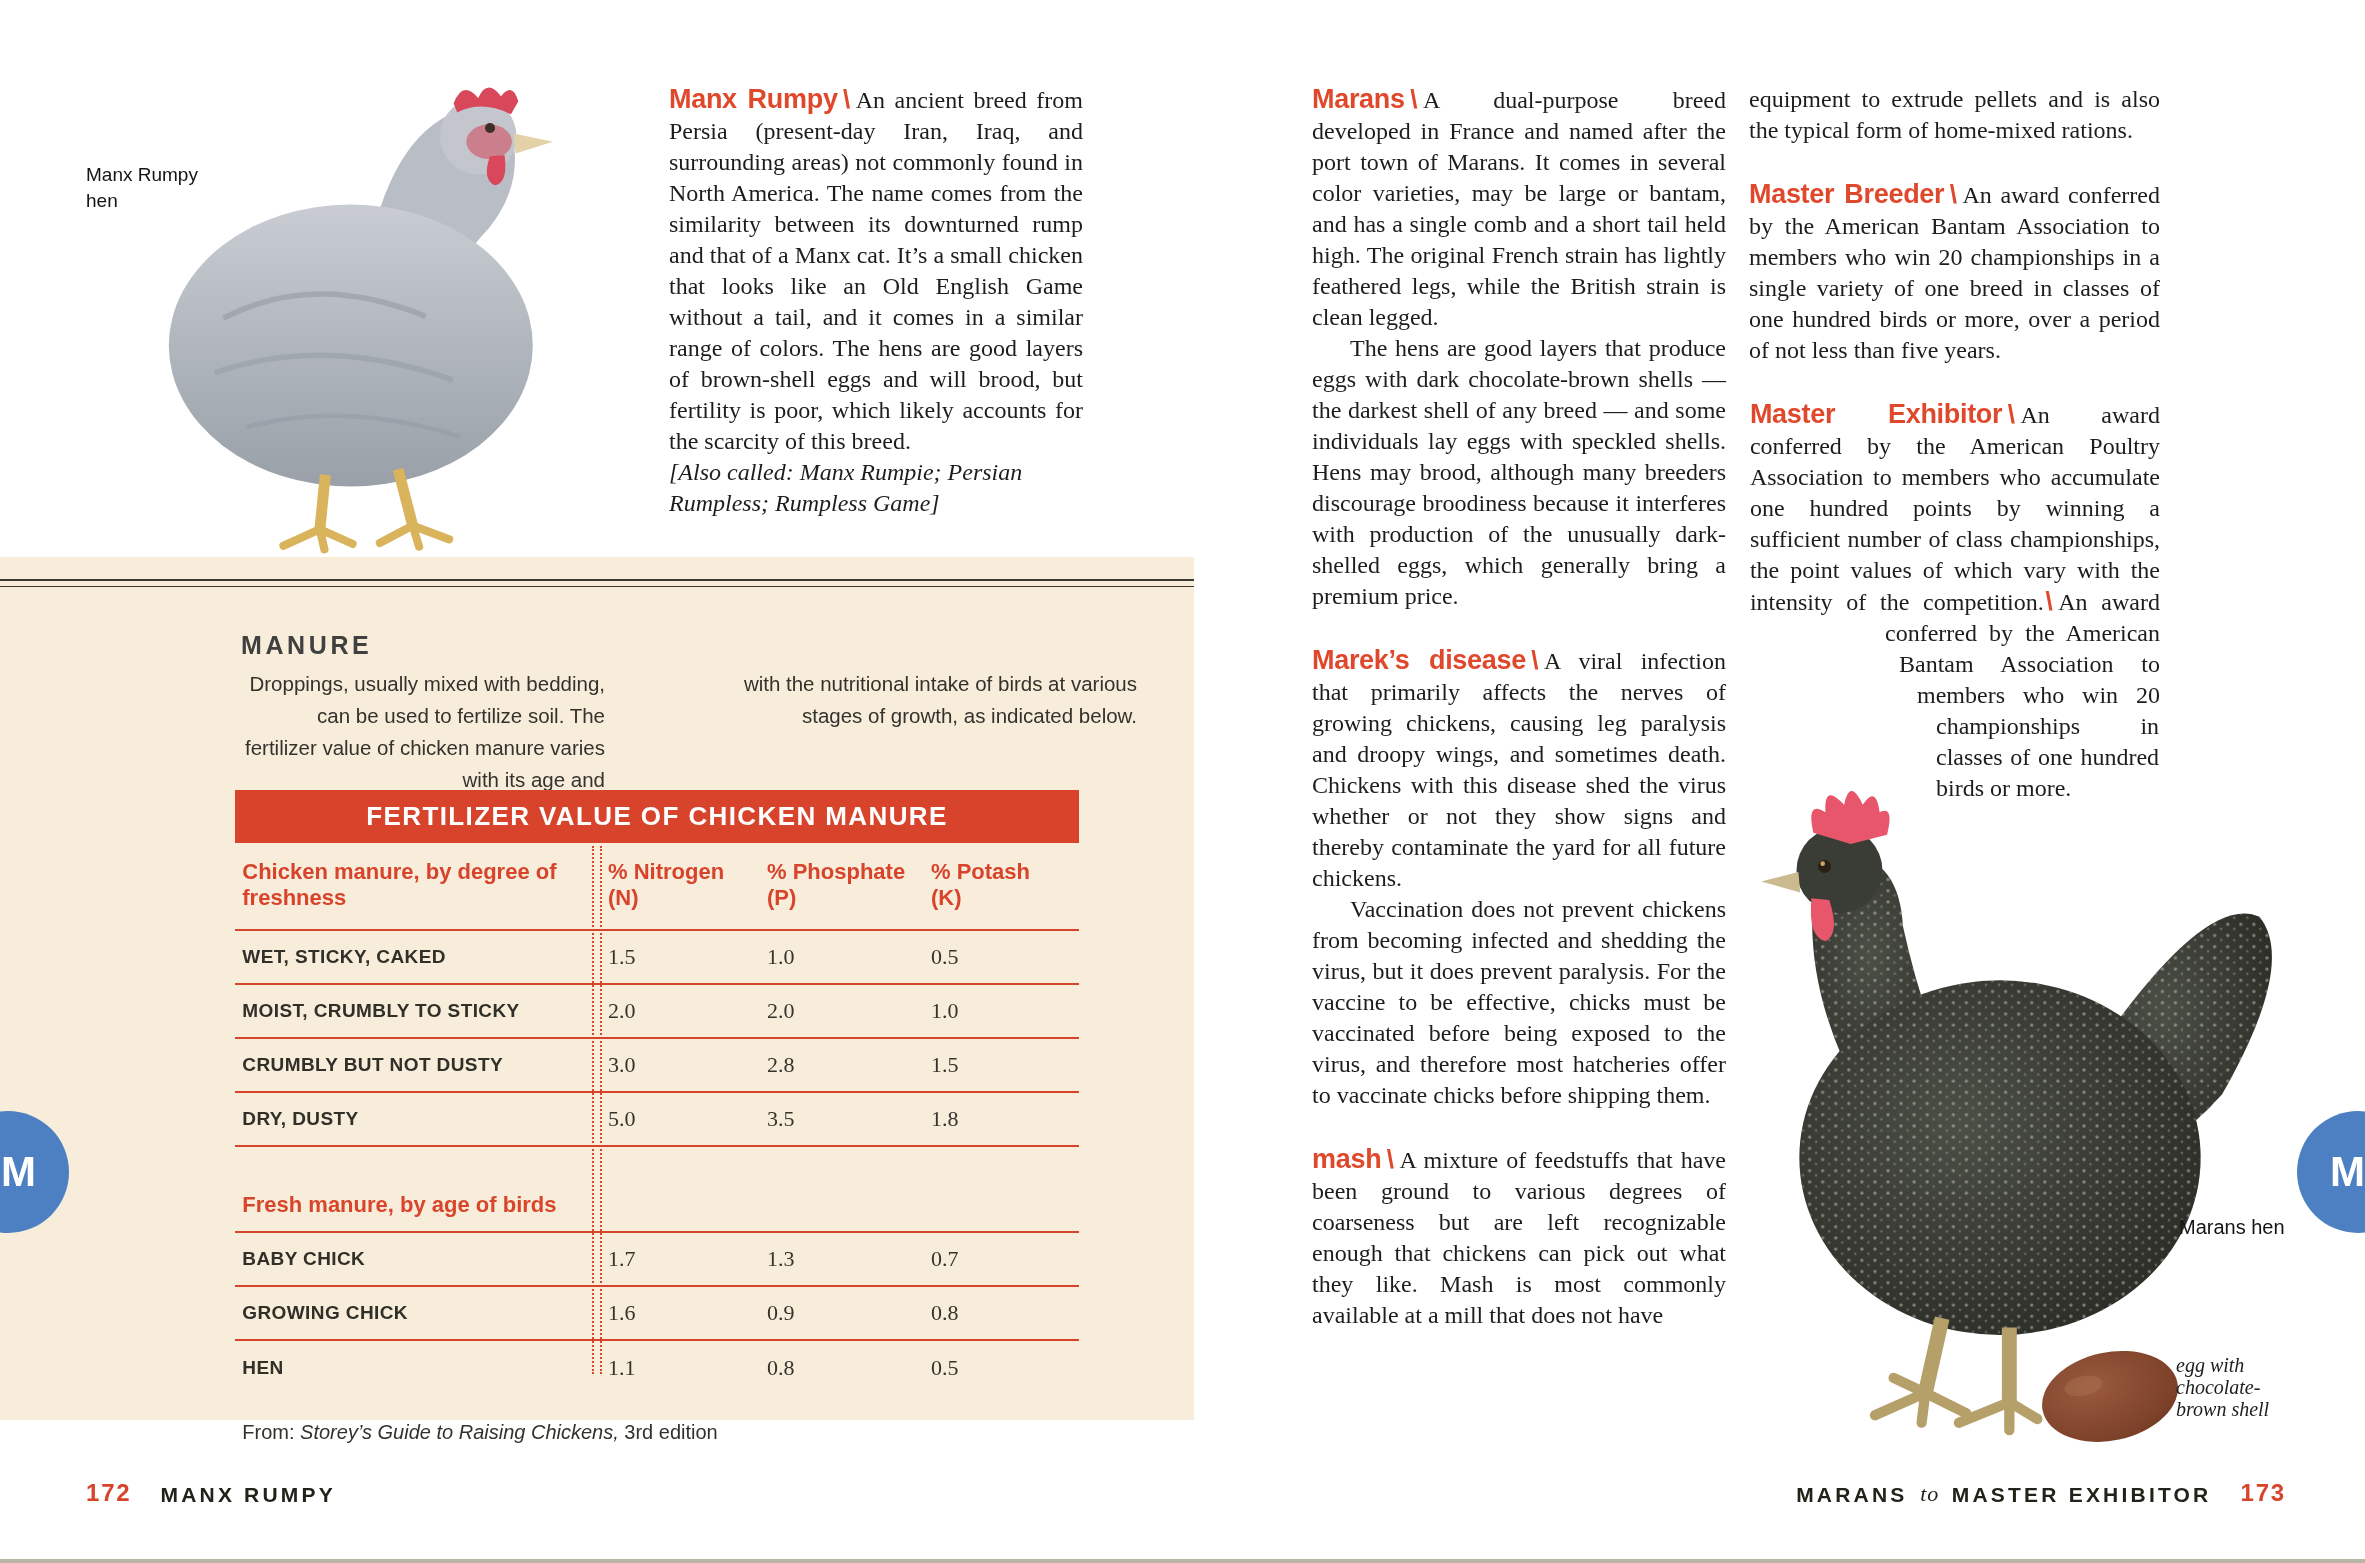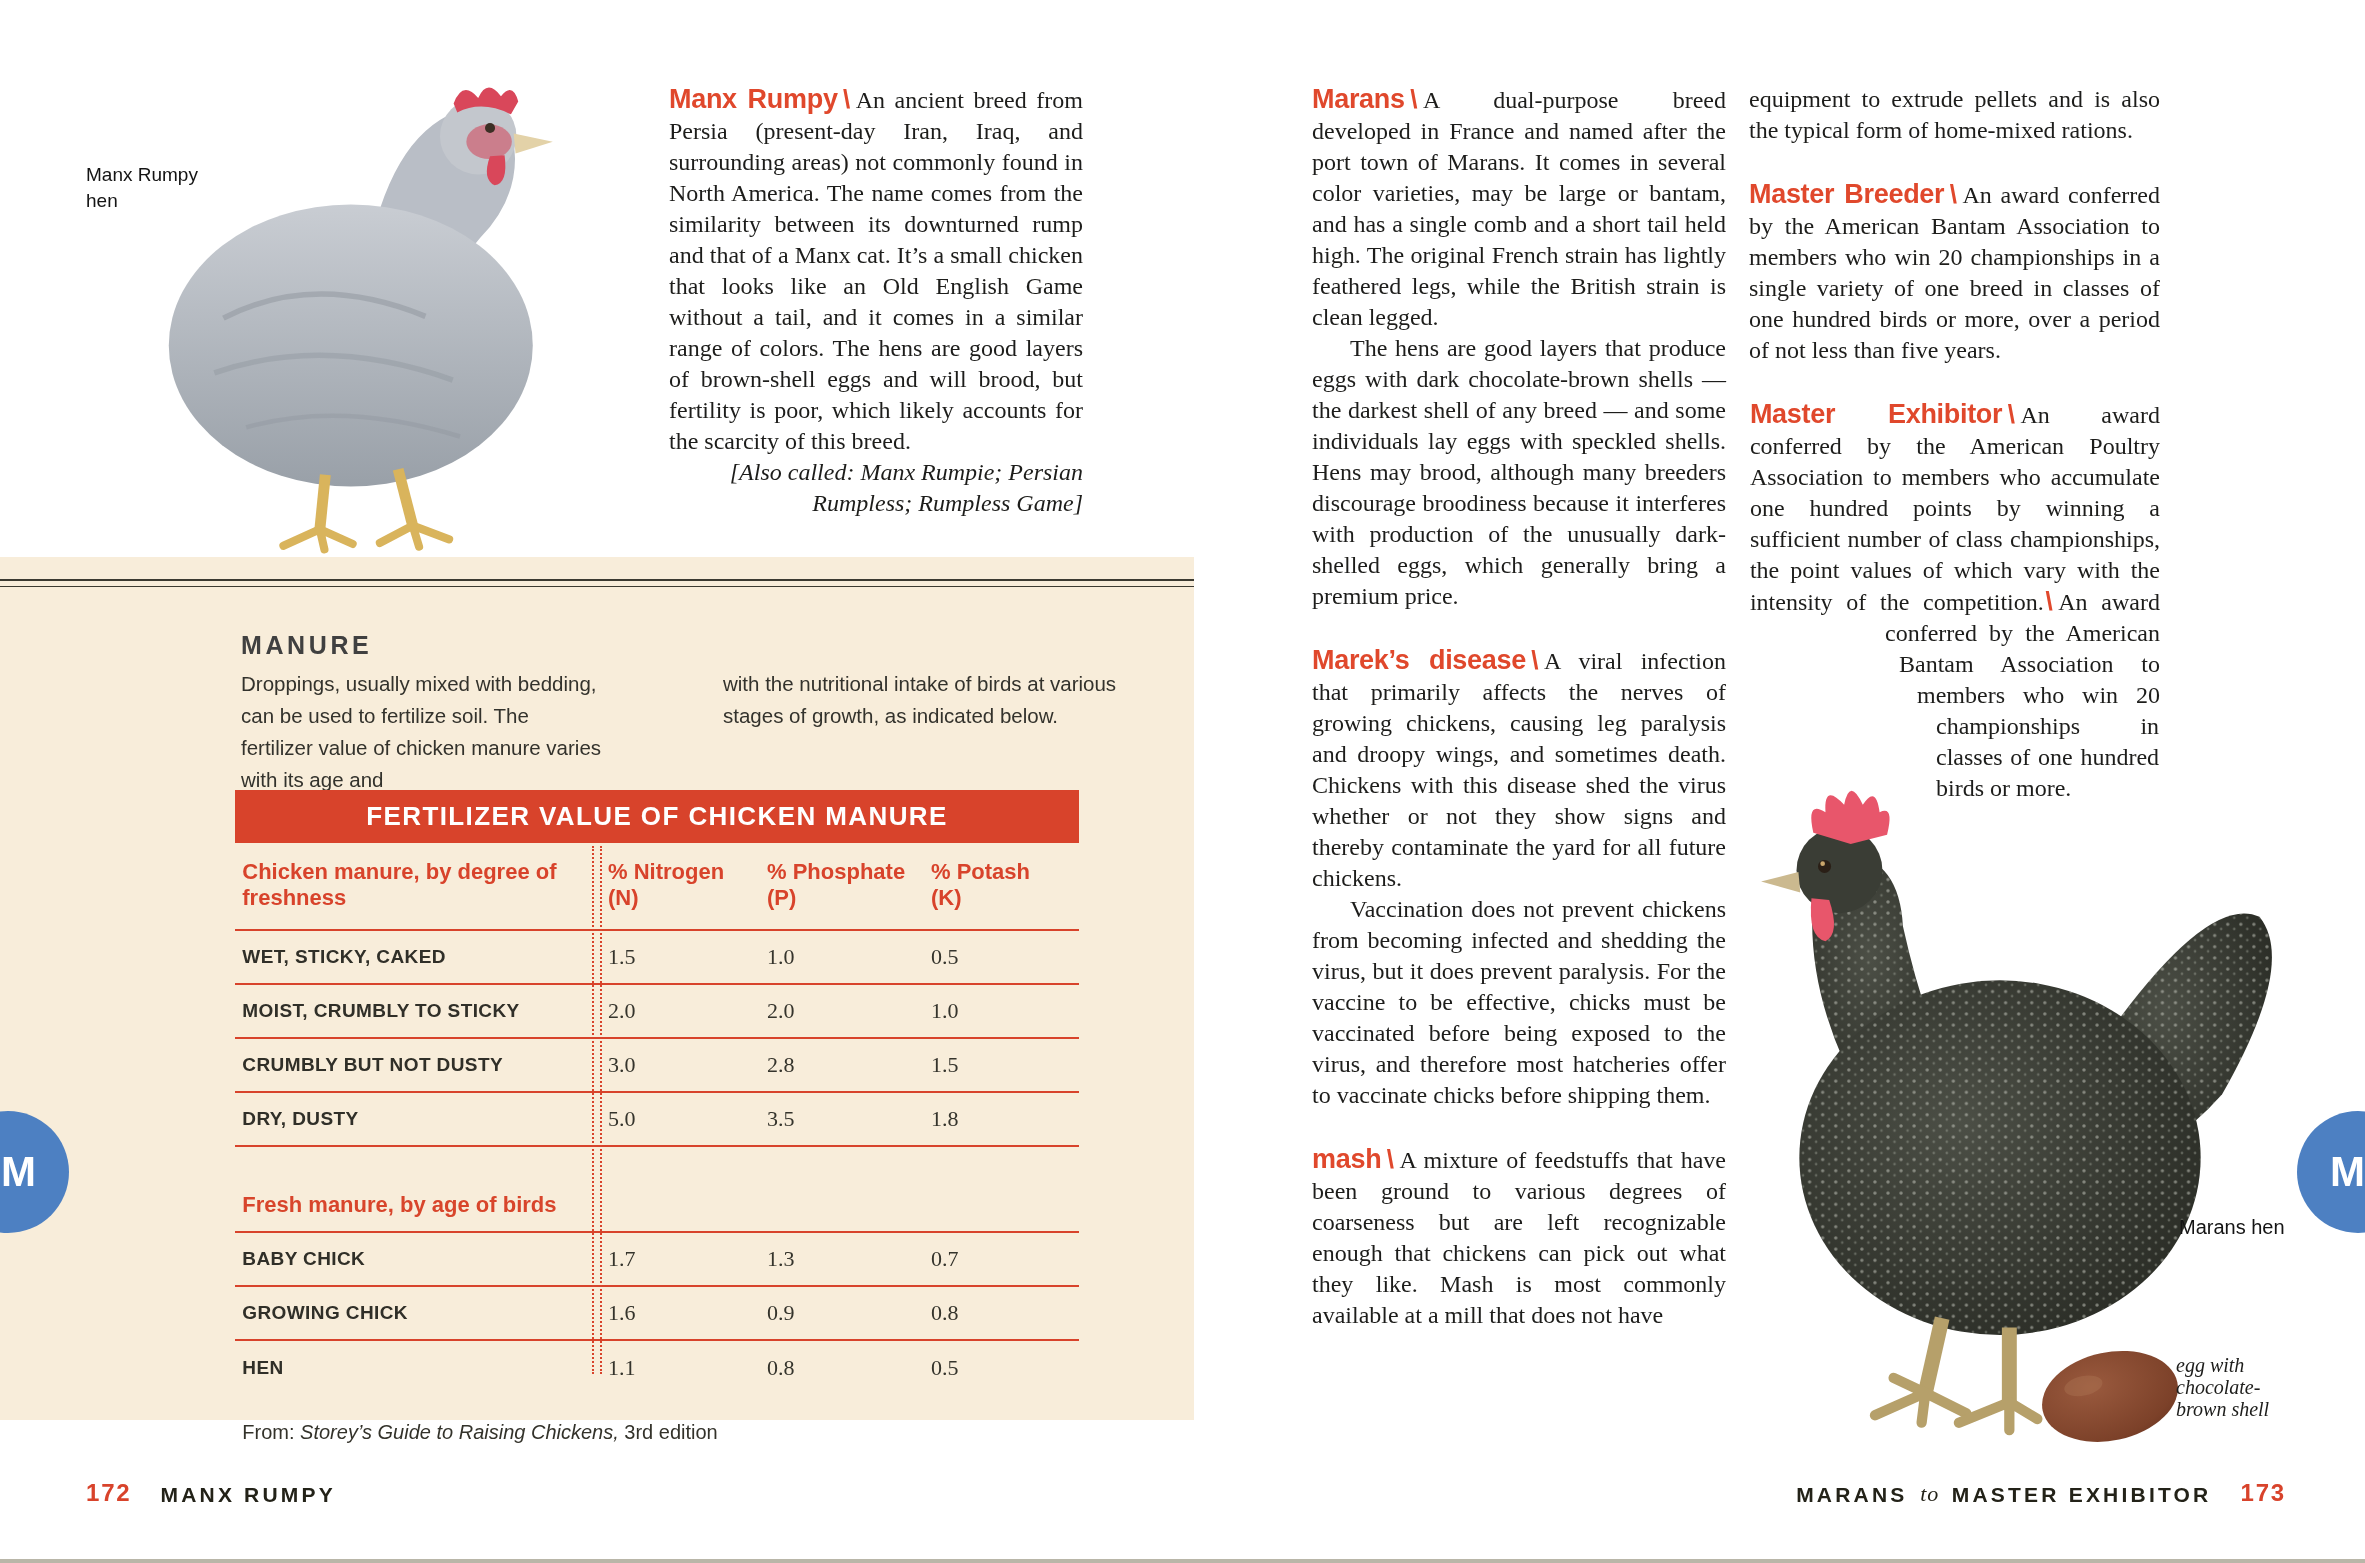--- a/index.html
+++ b/index.html
@@ -13,21 +13,21 @@
   .serif-body { font-size:24px; line-height:31px; color:#1d1d1b; text-align:justify; }
   .serif-body p + p { text-indent:38px; }
   .term {
     font-family:"Liberation Sans", sans-serif; font-weight:700;
     font-size:27px; color:#e0482c; letter-spacing:-0.3px; margin-right:3.6px;
   }
   .bs {
     font-family:"Liberation Sans", sans-serif; font-weight:700;
     font-size:26px; color:#e0482c; margin:0 5.5px 0 1.8px;
   }
-  .also-called { font-style:italic; text-align:right; }
+  .also-called { font-style:italic; text-align:left; }
 
   
   .photo-caption {
     position:absolute; left:86px; top:162px; width:146px;
     font-family:"Liberation Sans", sans-serif; font-size:19px; line-height:25.5px;
     color:#141414;
   }
   .left-hen { position:absolute; left:96px; top:45px; width:546px; height:510px; }
   .manx-col { position:absolute; left:669px; top:84px; width:414px; }
 
@@ -37,21 +37,21 @@
     position:absolute; left:0; top:22px; width:100%; height:8.2px;
     border-top:2.7px solid #3c3a31; border-bottom:1.8px solid #3c3a31;
   }
   .manure-heading {
     position:absolute; left:241px; top:74px;
     font-family:"Liberation Sans", sans-serif; font-weight:700; font-size:25px;
     letter-spacing:3.6px; color:#404040;
   }
   .manure-intro {
     position:absolute; top:111px;
-    font-family:"Liberation Sans", sans-serif; font-size:20.5px; line-height:32px; color:#33322c;
+    font-family:"Liberation Sans", sans-serif; font-size:20.5px; line-height:32px; color:#33322c;text-align:right;
   }
   .mi1 { left:241px; width:364px; }
   .mi2 { left:703px; width:414px;margin-left:20px; }
 
   
   .ftable { position:absolute; left:235px; top:233px; width:844px; }
   .ftitle {
     height:53px; background:#d8432b; color:#ffffff;
     font-family:"Liberation Sans", sans-serif; font-weight:700; font-size:26px;
     letter-spacing:1.4px; display:flex; align-items:center; justify-content:center;

